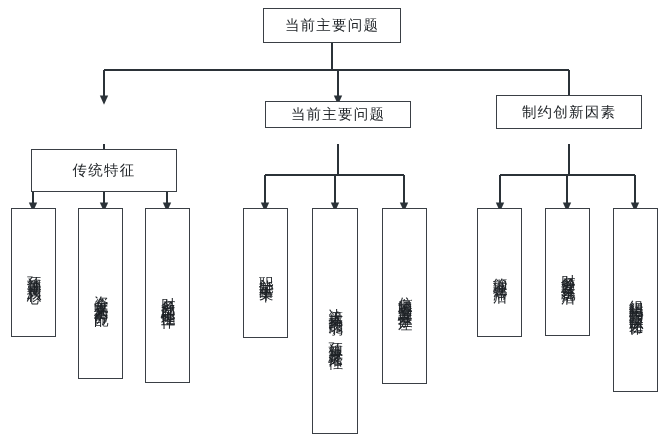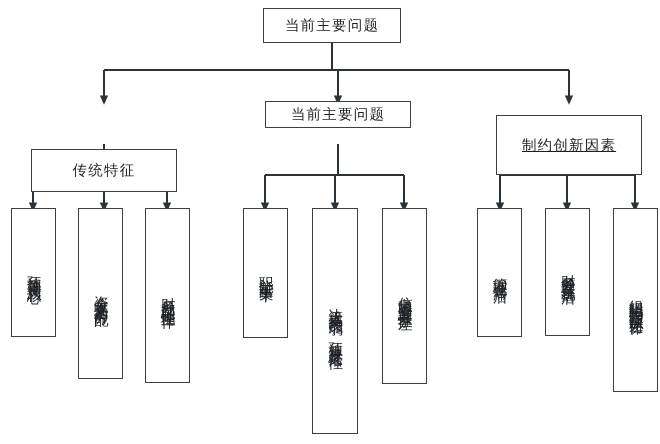--- a/index.html
+++ b/index.html
@@ -111,21 +111,21 @@
       </div>
       <div class="node level2 leaf" style="left: 243px; top: 208px; width: 45px; height: 130px;">
         <span class="vtext">职能过于集中</span>
       </div>
       <div class="node level2 leaf" style="left: 312px; top: 208px; width: 46px; height: 226px;">
         <span class="vtext">决策支持功能弱,预算缺乏灵活性</span>
       </div>
       <div class="node level2 leaf" style="left: 382px; top: 208px; width: 45px; height: 176px;">
         <span class="vtext">信息透明度与共享性差</span>
       </div>
-      <div class="node level1" style="left: 496px; top: 115px; width: 146px; height: 60px; text-decoration: underline;">
+      <div class="node level1" style="left: 496px; top: 95px; width: 146px; height: 34px;">
         <span class="htext">制约创新因素</span>
       </div>
       <div class="node level2 leaf" style="left: 477px; top: 208px; width: 45px; height: 129px;">
         <span class="vtext">管理理念滞后</span>
       </div>
       <div class="node level2 leaf" style="left: 545px; top: 208px; width: 45px; height: 128px;">
         <span class="vtext">财务管理系统落后</span>
       </div>
       <div class="node level2 leaf" style="left: 613px; top: 208px; width: 45px; height: 184px;">
         <span class="vtext">组织结构局限与缺乏协作</span>

